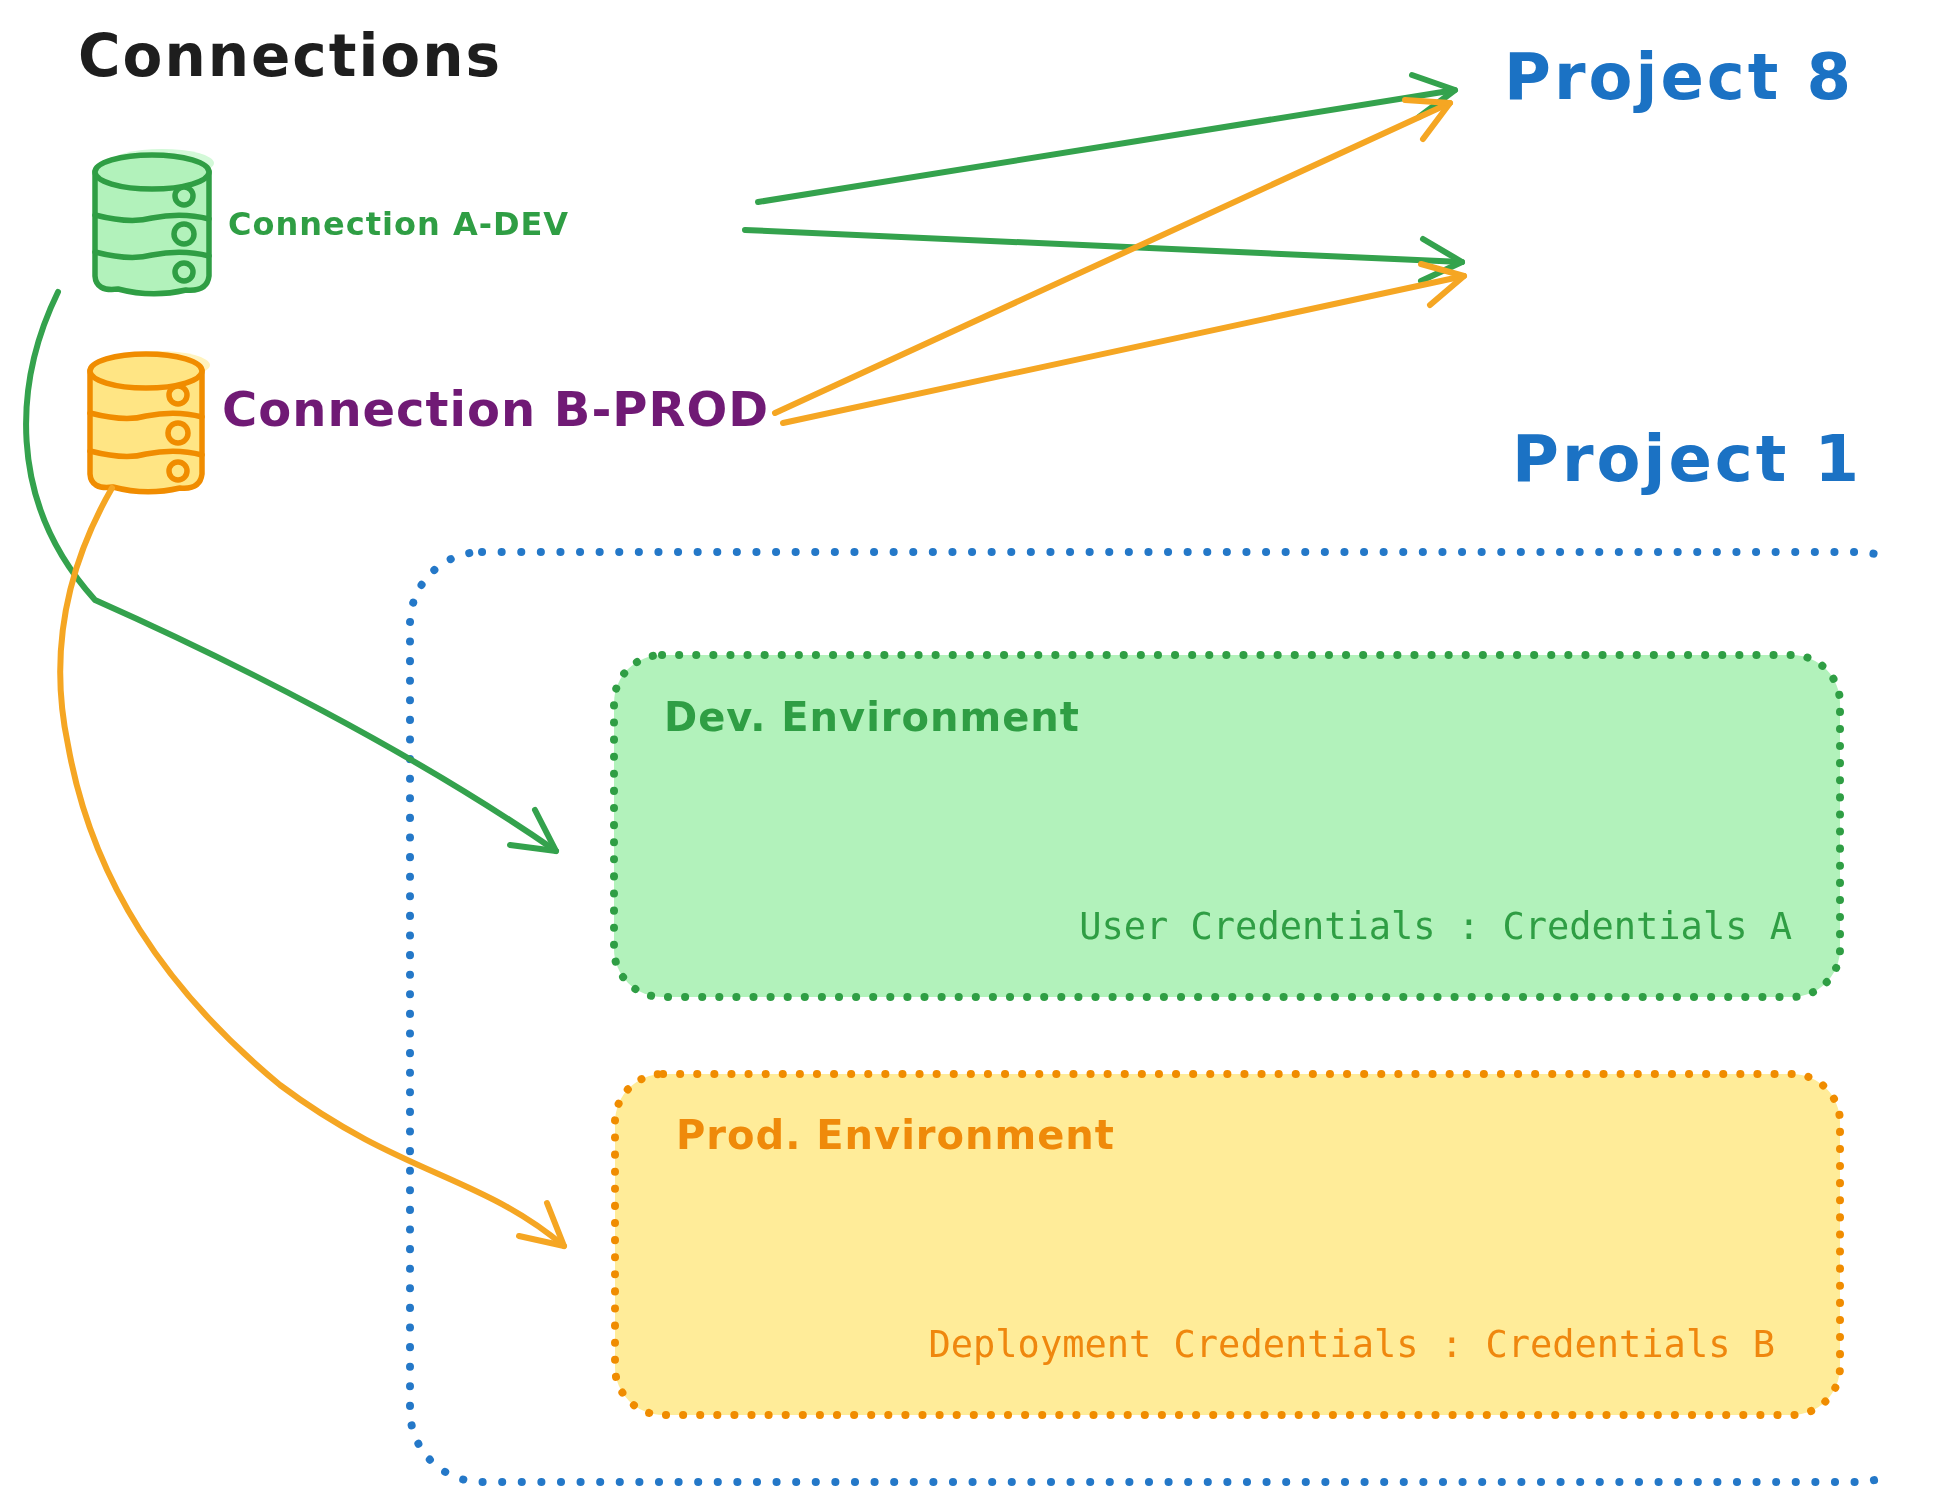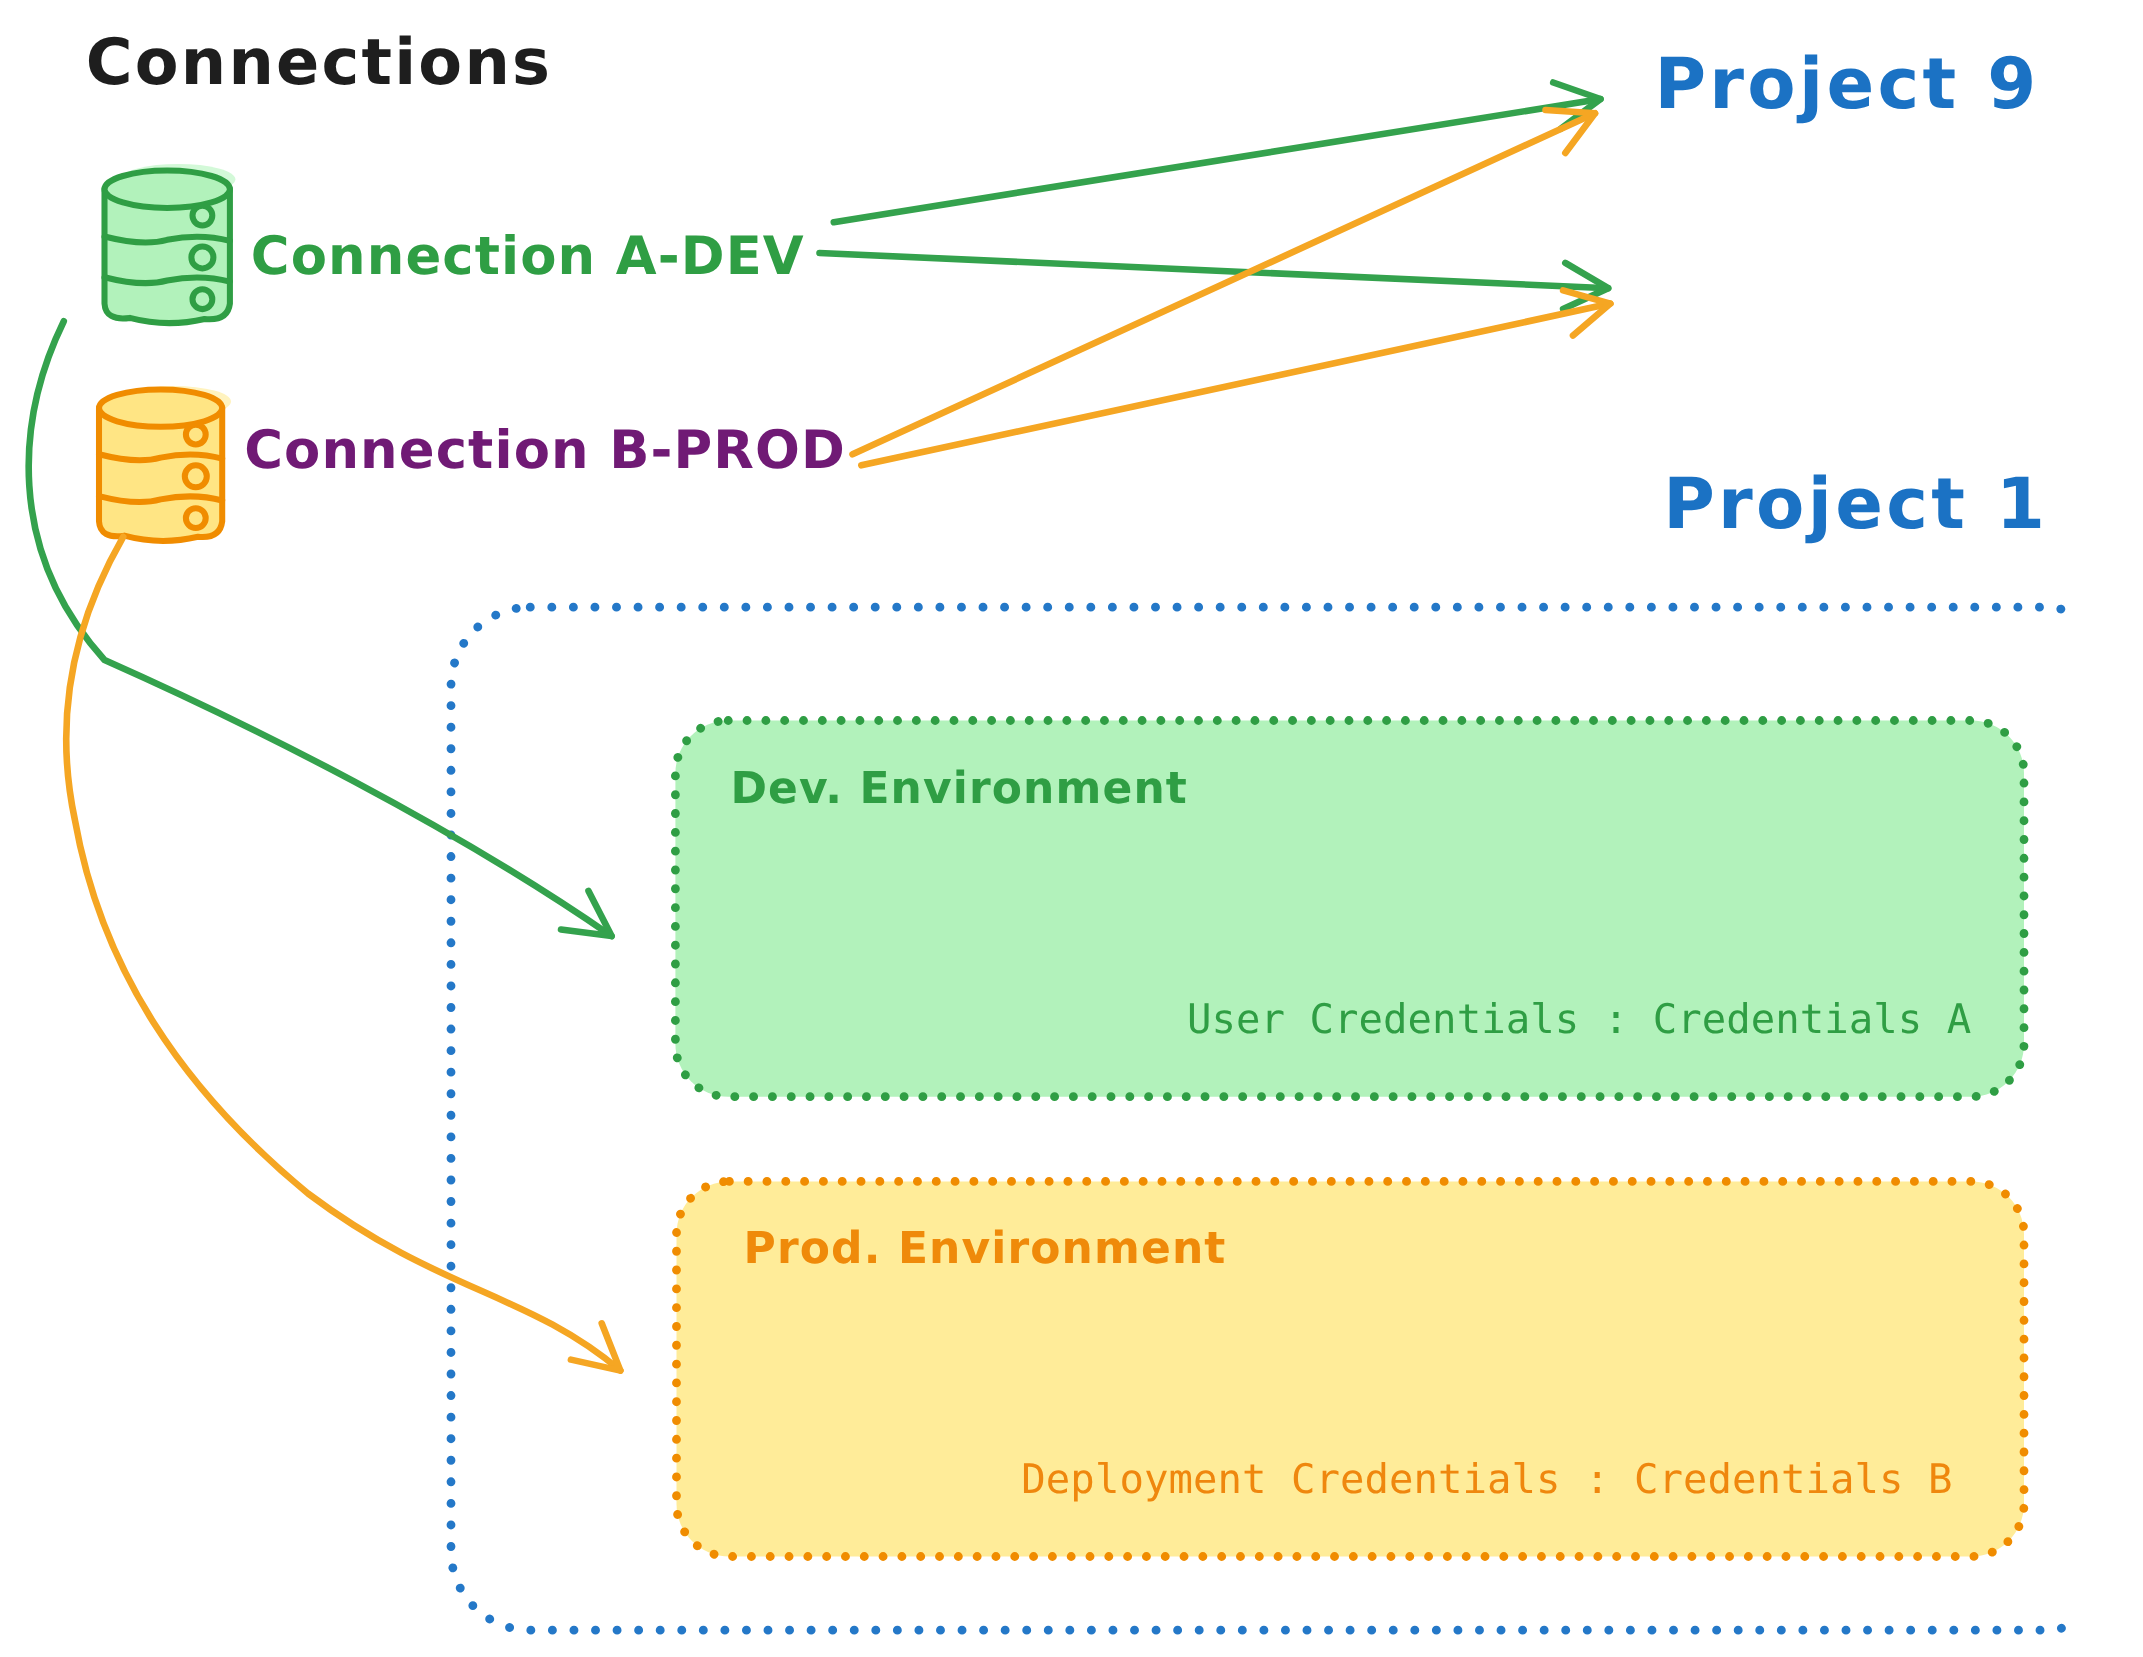--- a/index.html
+++ b/index.html
@@ -6,21 +6,21 @@
   .stage{
     position:relative;
     width:1884px;height:1506px;
     background:#ffffff;
     overflow:hidden;
     font-family:"DejaVu Sans", sans-serif;
   }
   .stage svg{position:absolute;left:0;top:0;}
   .lbl{position:absolute;white-space:nowrap;line-height:1.05;}
   .t-title{left:78px;top:26px;font-size:58px;font-weight:700;color:#1e1e1e;letter-spacing:2px;}
-  .t-conn-a{left:228px;top:208px;font-size:48px;font-weight:600;color:#2f9e44;letter-spacing:1px;}
+  .t-conn-a{left:228px;top:208px;font-size:32px;font-weight:600;color:#2f9e44;letter-spacing:1px;}
   .t-conn-b{left:222px;top:384px;font-size:48px;font-weight:600;color:#701a75;letter-spacing:1px;}
   .t-proj{font-size:64px;font-weight:600;color:#1b72c4;letter-spacing:3px;}
   .t-p3{left:1504px;top:44px;}
   .t-p2{left:1506px;top:214px;}
   .t-p1{left:1512px;top:426px;}
   .t-env{font-size:40px;font-weight:600;letter-spacing:1px;}
   .t-dev-env{left:664px;top:696px;color:#2f9e44;}
   .t-prod-env{left:676px;top:1114px;color:#ef8a0a;}
   .t-cred{font-family:"DejaVu Sans Mono", monospace;font-size:37px;font-weight:400;text-align:right;}
   .t-cred-a{left:620px;top:908px;width:1172px;color:#2f9e44;}
@@ -88,21 +88,21 @@
       <path d="M112,488 C62,575 50,660 68,745 C92,880 165,990 280,1085 C400,1175 480,1175 564,1246"></path>
       <polyline points="519,1236 564,1246 547,1203"></polyline>
     </g>
   </svg>
 
   <div class="lbl t-title">Connections</div>
 
   <div class="lbl t-conn-a">Connection A-DEV</div>
   <div class="lbl t-conn-b">Connection B-PROD</div>
 
-  <div class="lbl t-proj t-p3">Project 9</div>
+  <div class="lbl t-proj t-p3">Project 8</div>
   <div class="lbl t-proj t-p1">Project 1</div>
 
   <div class="lbl t-env t-dev-env">Dev. Environment</div>
   <div class="lbl t-cred t-cred-a">User Credentials : Credentials A</div>
 
   <div class="lbl t-cred t-cred-b">Deployment Credentials : Credentials B</div>
   <div class="lbl t-env t-prod-env">Prod. Environment</div>
 </div>
 
 </body></html>

